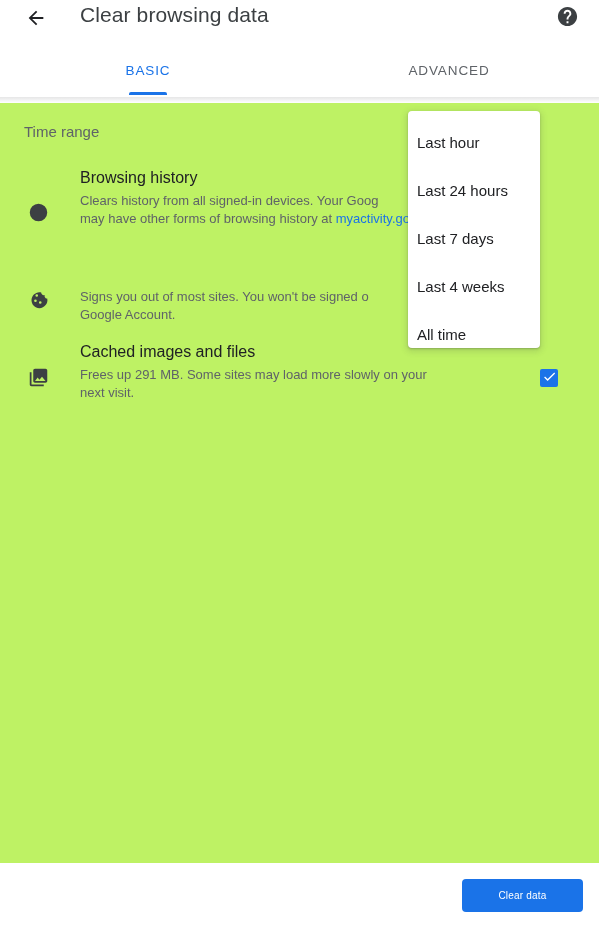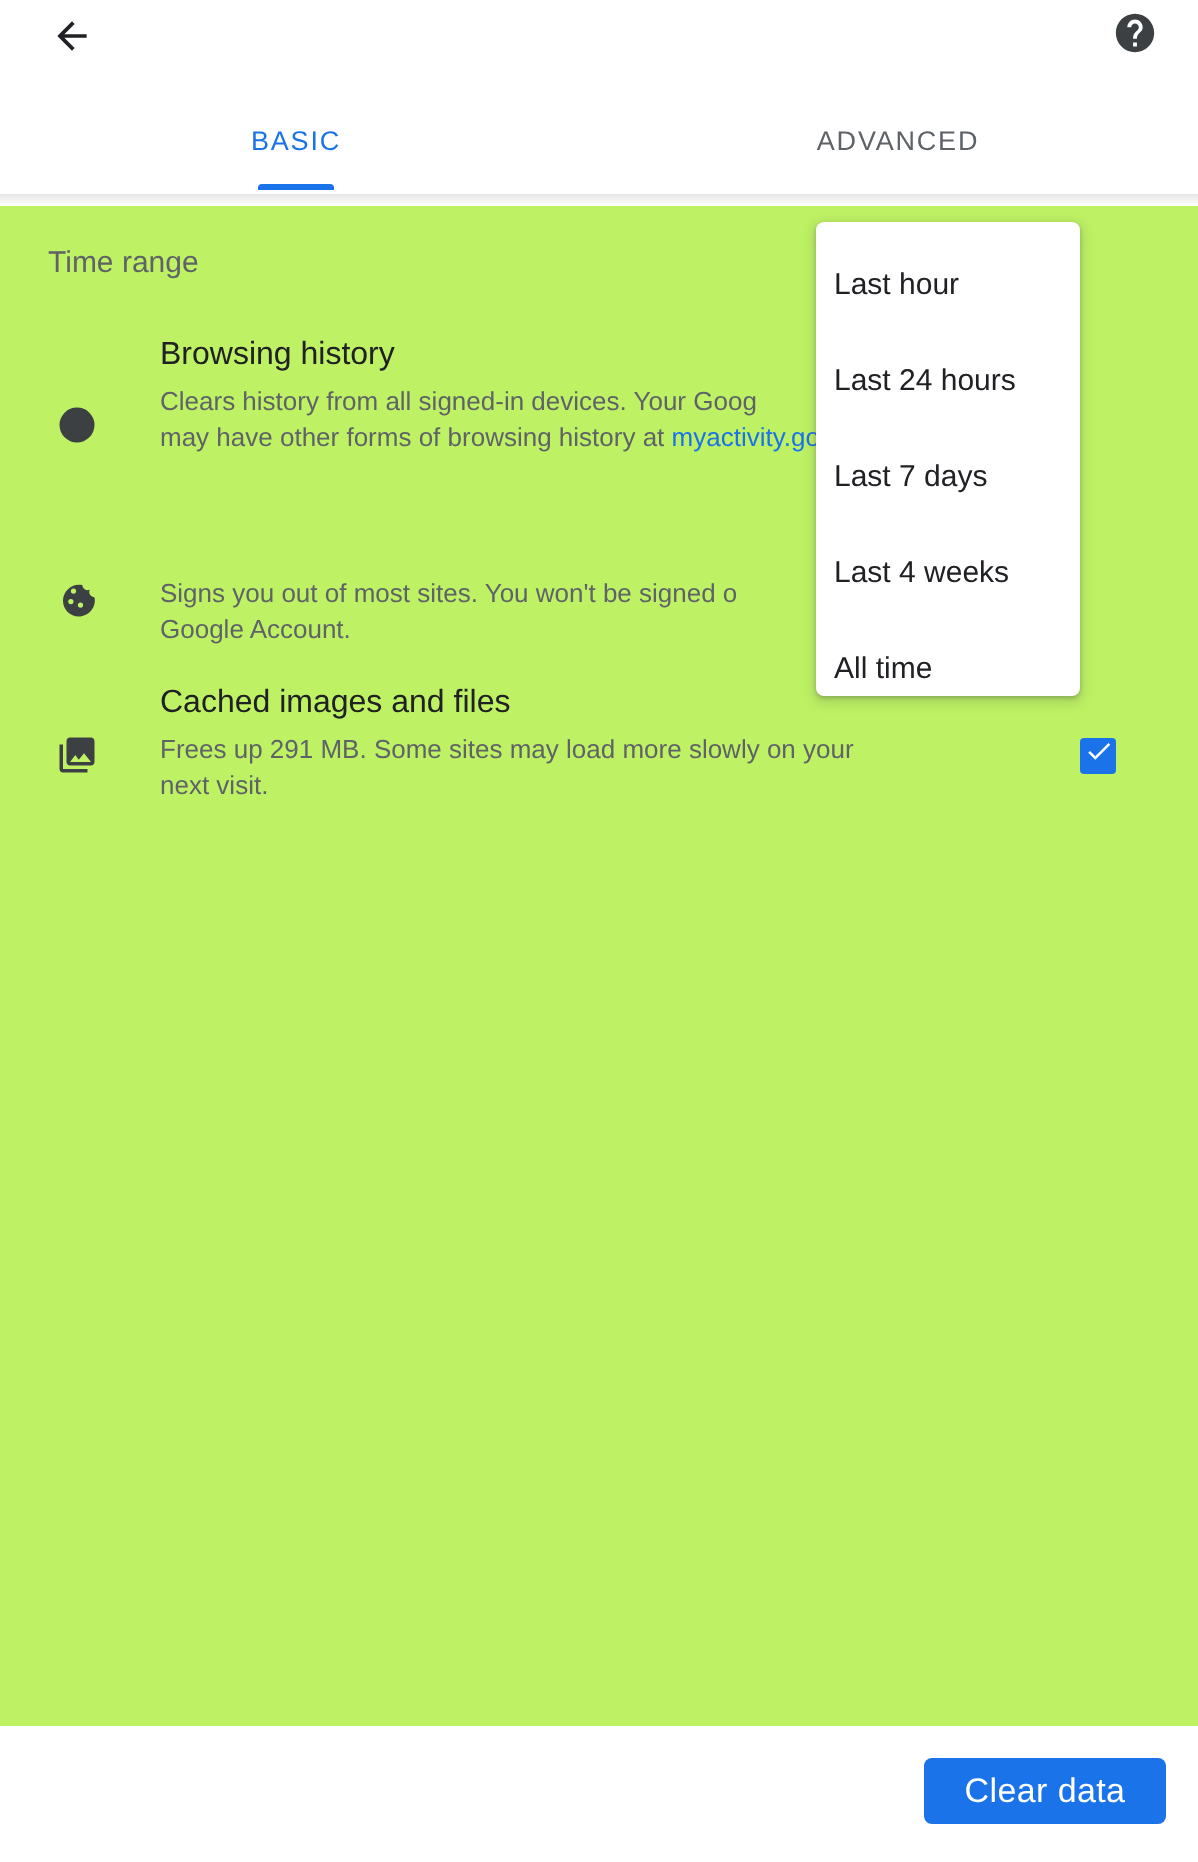--- a/index.html
+++ b/index.html
@@ -130,37 +130,38 @@
   .footer {
     position: absolute; left: 0; top: 863px; width: 599px; height: 68px;
     background: #ffffff;
   }
   .clear-btn {
     position: absolute; left: 462px; top: 16px;
     width: 121px; height: 33px;
     background: #1a73e8; color: #ffffff;
     border: none; border-radius: 4px;
     font-family: "Liberation Sans", sans-serif;
-    font-size: 17px; letter-spacing: 0.2px;
+    font-size: 10px; letter-spacing: 0.2px;
     cursor: pointer;
   }
 </style>
 </head>
 <body>
 
 <div id="root">
 
   <div class="header">
     <div class="back-btn">
       <span>
         <svg width="22" height="22" viewBox="0 0 24 24" fill="#202124">
           <path d="M20 11H7.83l5.59-5.59L12 4l-8 8 8 8 1.41-1.41L7.83 13H20v-2z"></path>
         </svg>
       </span>
     </div>
+    <div class="page-title">Clear browsing data</div>
     <div class="help-btn">
       <span>
         <svg width="23" height="23" viewBox="0 0 24 24" fill="#3c4043">
           <path d="M12 2C6.48 2 2 6.48 2 12s4.48 10 10 10 10-4.48 10-10S17.52 2 12 2zm1 17h-2v-2h2v2zm2.07-7.75l-.9.92C13.45 12.9 13 13.5 13 15h-2v-.5c0-1.1.45-2.1 1.17-2.83l1.24-1.26c.37-.36.59-.86.59-1.41 0-1.1-.9-2-2-2s-2 .9-2 2H8c0-2.21 1.79-4 4-4s4 1.79 4 4c0 .88-.36 1.68-.93 2.25z"></path>
         </svg>
       </span>
     </div>
   </div>
 
   <div class="tabbar">

